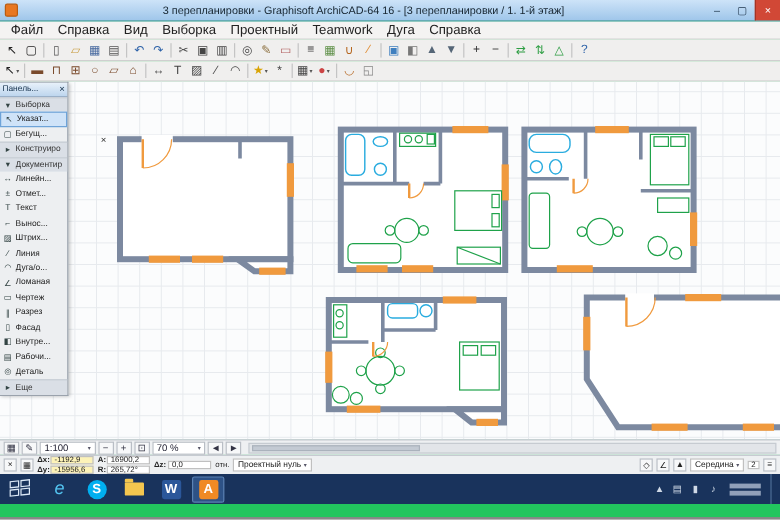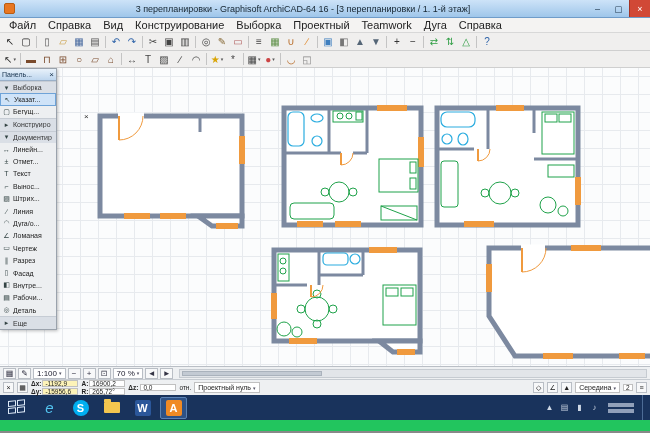--- a/index.html
+++ b/index.html
@@ -51,21 +51,21 @@
   .tbx-close{font-size:8px;line-height:8px}
   .tbx-row{height:12.4px;display:flex;align-items:center;padding:0 2px;font-size:7px;color:#222}
   .tbx-row.group{background:#dadfe6;border-top:1px solid #c6ccd4;color:#333}
   .tbx-row.selected{background:#cfe3f8;border:1px solid #6ea3d8}
   .tbx-ic{width:9px;font-size:7px;text-align:center;margin-right:2px;color:#344}
   .tbx-lb{white-space:nowrap;overflow:hidden}
 
   
   .quickbar{height:13px;background:#eef0f2;border-top:1px solid #b9bec5;display:flex;align-items:center;gap:2px;padding:0 3px;font-size:8px}
   .qb-btn{min-width:13px;height:11px;border:1px solid #b9bec5;background:#f7f8f9;display:flex;align-items:center;justify-content:center;font-size:8px;color:#334}
-  .qb-combo{display:flex;align-items:center;gap:2px;border:1px solid #b9bec5;background:#fff;height:11px;padding:0 3px;font-size:8px;color:#223}
+  .qb-combo{display:flex;align-items:center;gap:16px;border:1px solid #b9bec5;background:#fff;height:11px;padding:0 3px;font-size:8px;color:#223}
   .caret{font-size:5px;color:#556}
   .qb-track{flex:1;height:9px;background:#e2e5e9;border:1px solid #c6cbd1;margin-left:4px;position:relative}
   .qb-thumb{position:absolute;left:2px;top:1px;width:140px;height:5px;background:#c3cad3;border:1px solid #aab2bc}
 
   
   .tracker{height:16px;background:#eef0f2;border-top:1px solid #c6cbd1;display:flex;align-items:center;padding:0 3px;gap:3px;font-size:6.5px;color:#222}
   .trk-btn{width:11px;height:11px;border:1px solid #b9bec5;background:#f7f8f9;display:flex;align-items:center;justify-content:center;font-size:7px}
   .trk-pair{display:flex;flex-direction:column;justify-content:center;gap:1px}
   .trk-field{display:flex;align-items:center;gap:1px;line-height:6px}
   .trk-lb{font-weight:bold}
@@ -110,21 +110,20 @@
       <div class="winbtn">–</div>
       <div class="winbtn">▢</div>
       <div class="winbtn close">×</div>
     </div>
   </div>
 
   <div class="menubar" id="menubar">
       <div class="menu-item">Файл</div>
       <div class="menu-item">Справка</div>
       <div class="menu-item">Вид</div>
-      <div class="menu-item">Конструирование</div>
       <div class="menu-item">Выборка</div>
       <div class="menu-item">Проектный</div>
       <div class="menu-item">Teamwork</div>
       <div class="menu-item">Дуга</div>
       <div class="menu-item">Справка</div>
     </div>
 
   <div class="toolbar" id="toolbar1">
       <div class="tb-icon" style="color: rgb(34, 34, 34);">↖</div>
       <div class="tb-icon" style="color: rgb(34, 34, 34);">▢</div>

